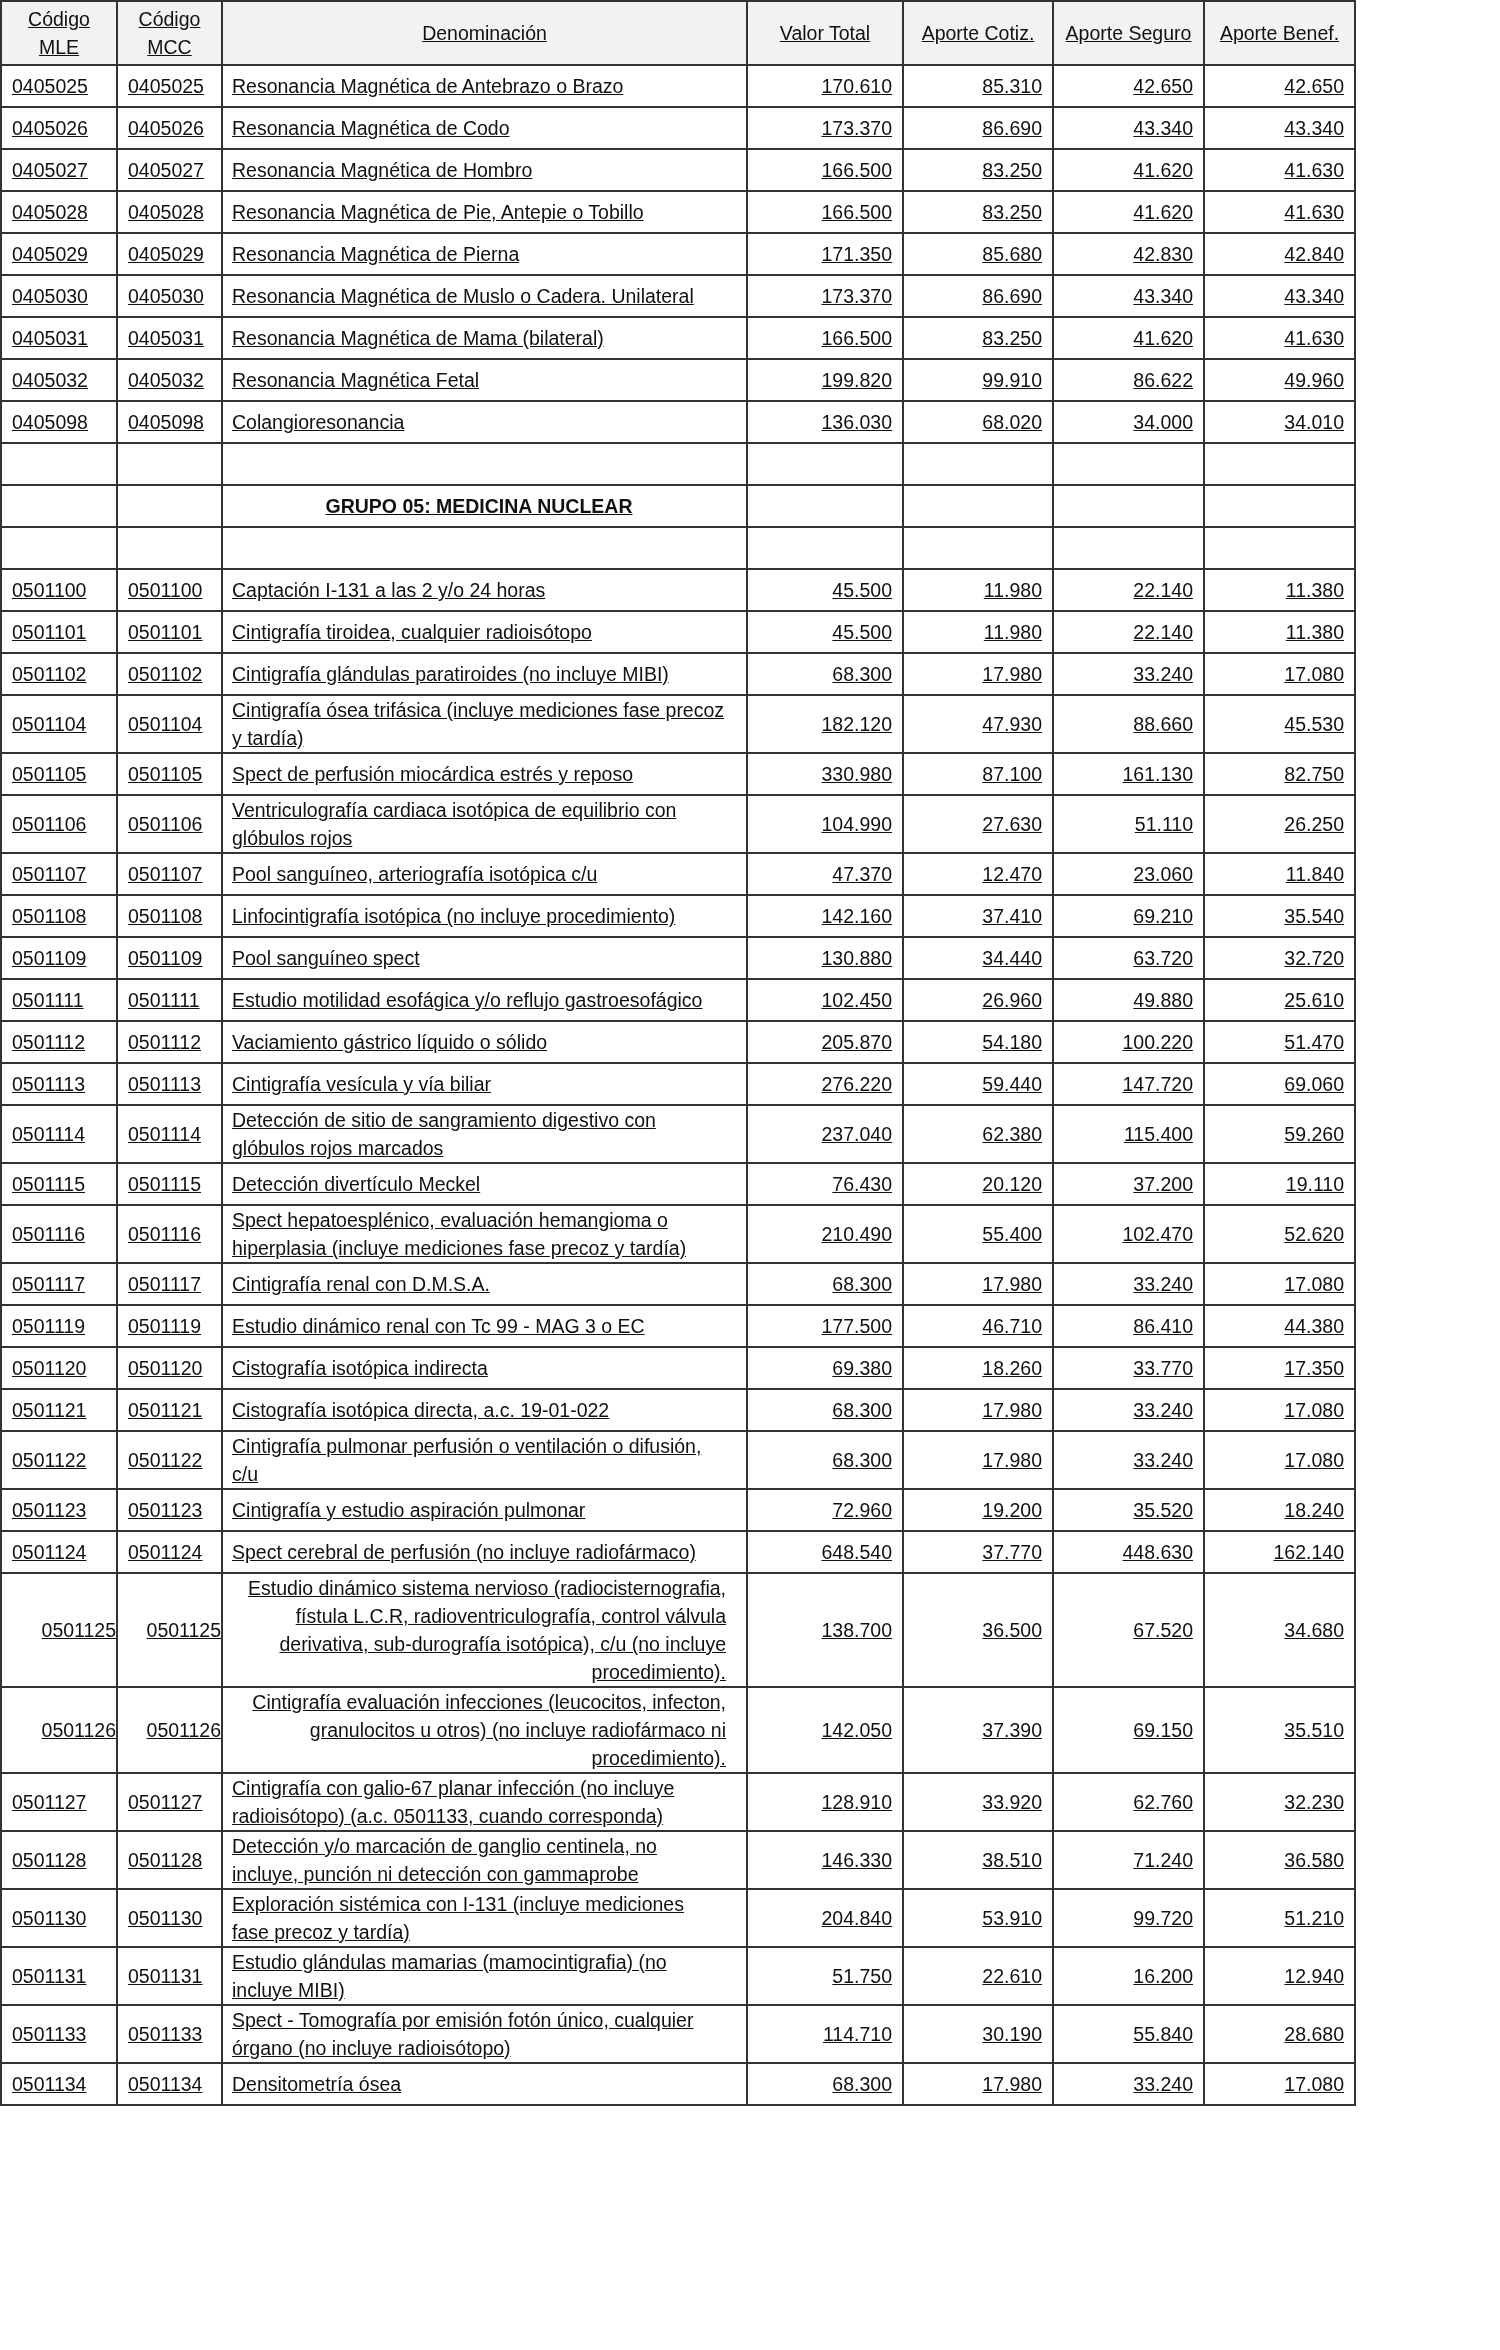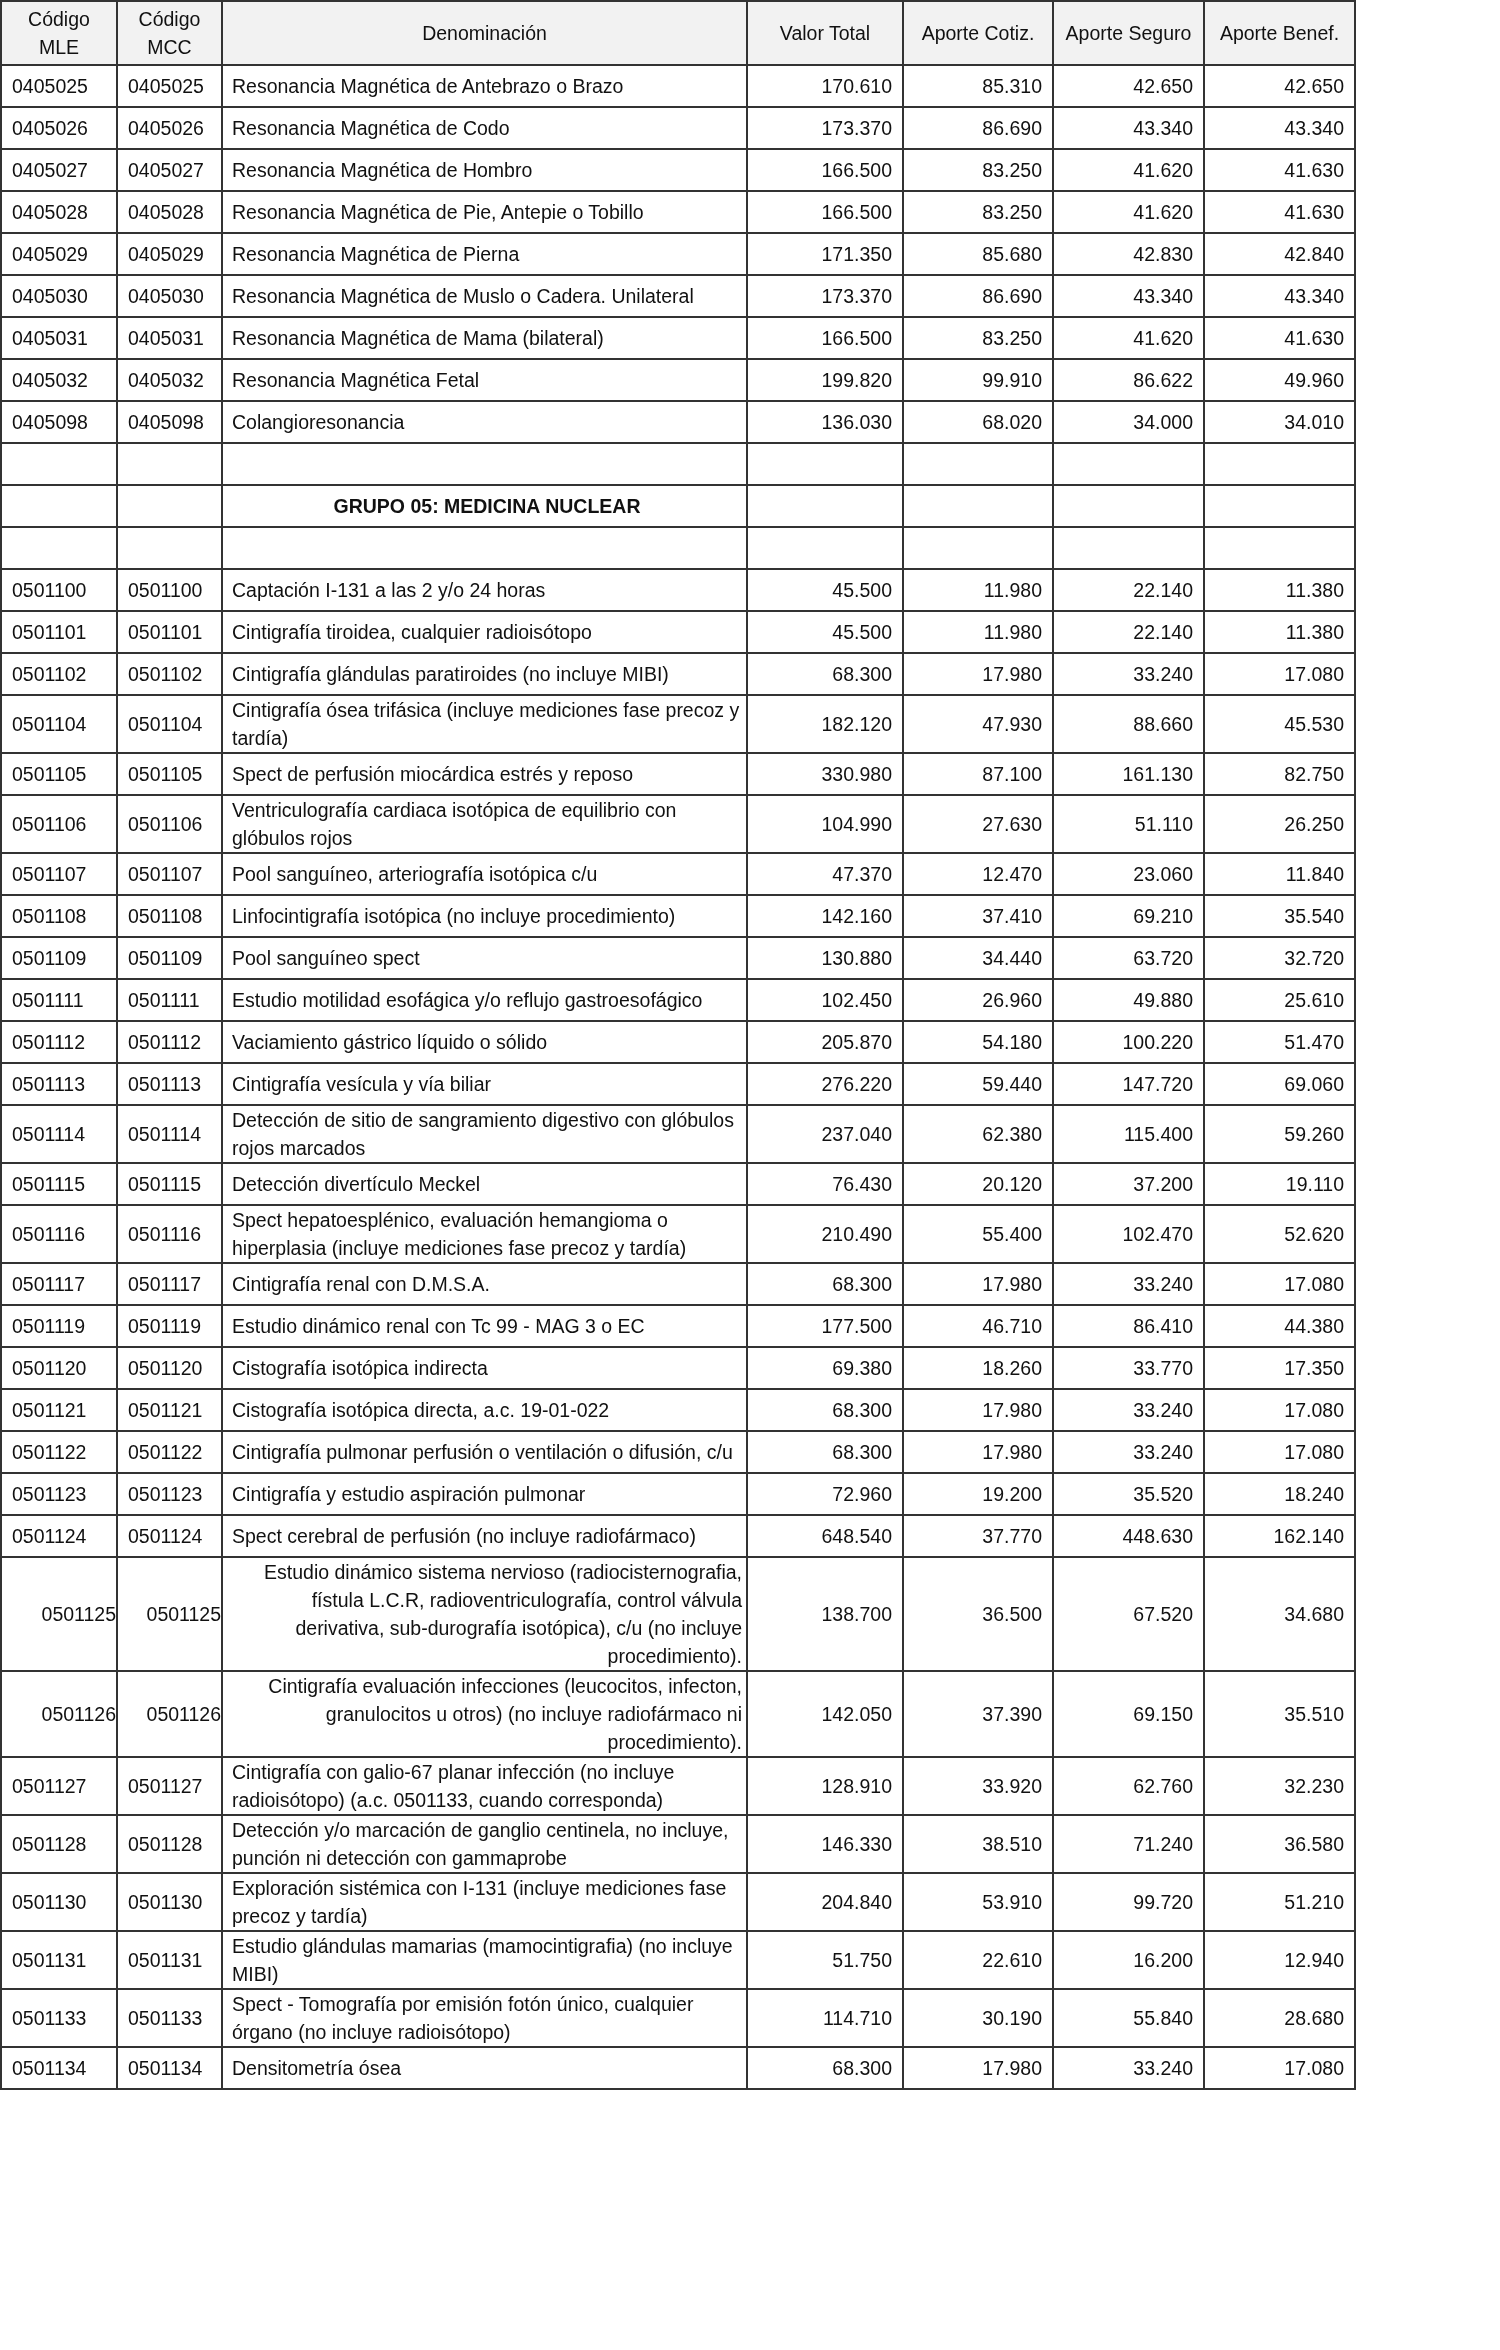--- a/index.html
+++ b/index.html
@@ -1,22 +1,22 @@
 <!DOCTYPE html>
 <html><head>
 <meta charset="utf-8">
 <style>
   html, body { margin: 0; padding: 0; background: #ffffff; }
   body { width: 1500px; height: 2350px; overflow: hidden; font-family: "Liberation Sans", sans-serif; color: #111; }
-  table { border-collapse: collapse; table-layout: fixed; width: 1292px; font-size: 19.5px; }
+  table { border-collapse: collapse; table-layout: fixed; width: 1292px; font-size: 19.5px; text-decoration: underline; }
   th, td { border: 2px solid #333; padding: 0 9px; line-height: 28px; vertical-align: middle; }
   thead th { background: #f2f2f2; font-weight: normal; text-align: center; height: 58px; line-height: 28px; padding: 2px 4px; }
   td.code { text-align: left; white-space: nowrap; padding: 0 0 0 10px; }
   td.num { text-align: right; white-space: nowrap; padding-right: 10px; }
-  td.den { text-align: left; padding-left: 9px; padding-right: 4px; }
+  td.den { text-align: left; padding-left: 9px; padding-right: 20px; }
   tr.r1 td { height: 40px; }
   tr.r2 td { height: 54px; }
   tr.r3 td { height: 84px; text-align: right; }
   tr.group td.den { font-weight: bold; text-align: center; }
 </style>
 </head>
 <body>
 
 <table>
   <colgroup>

